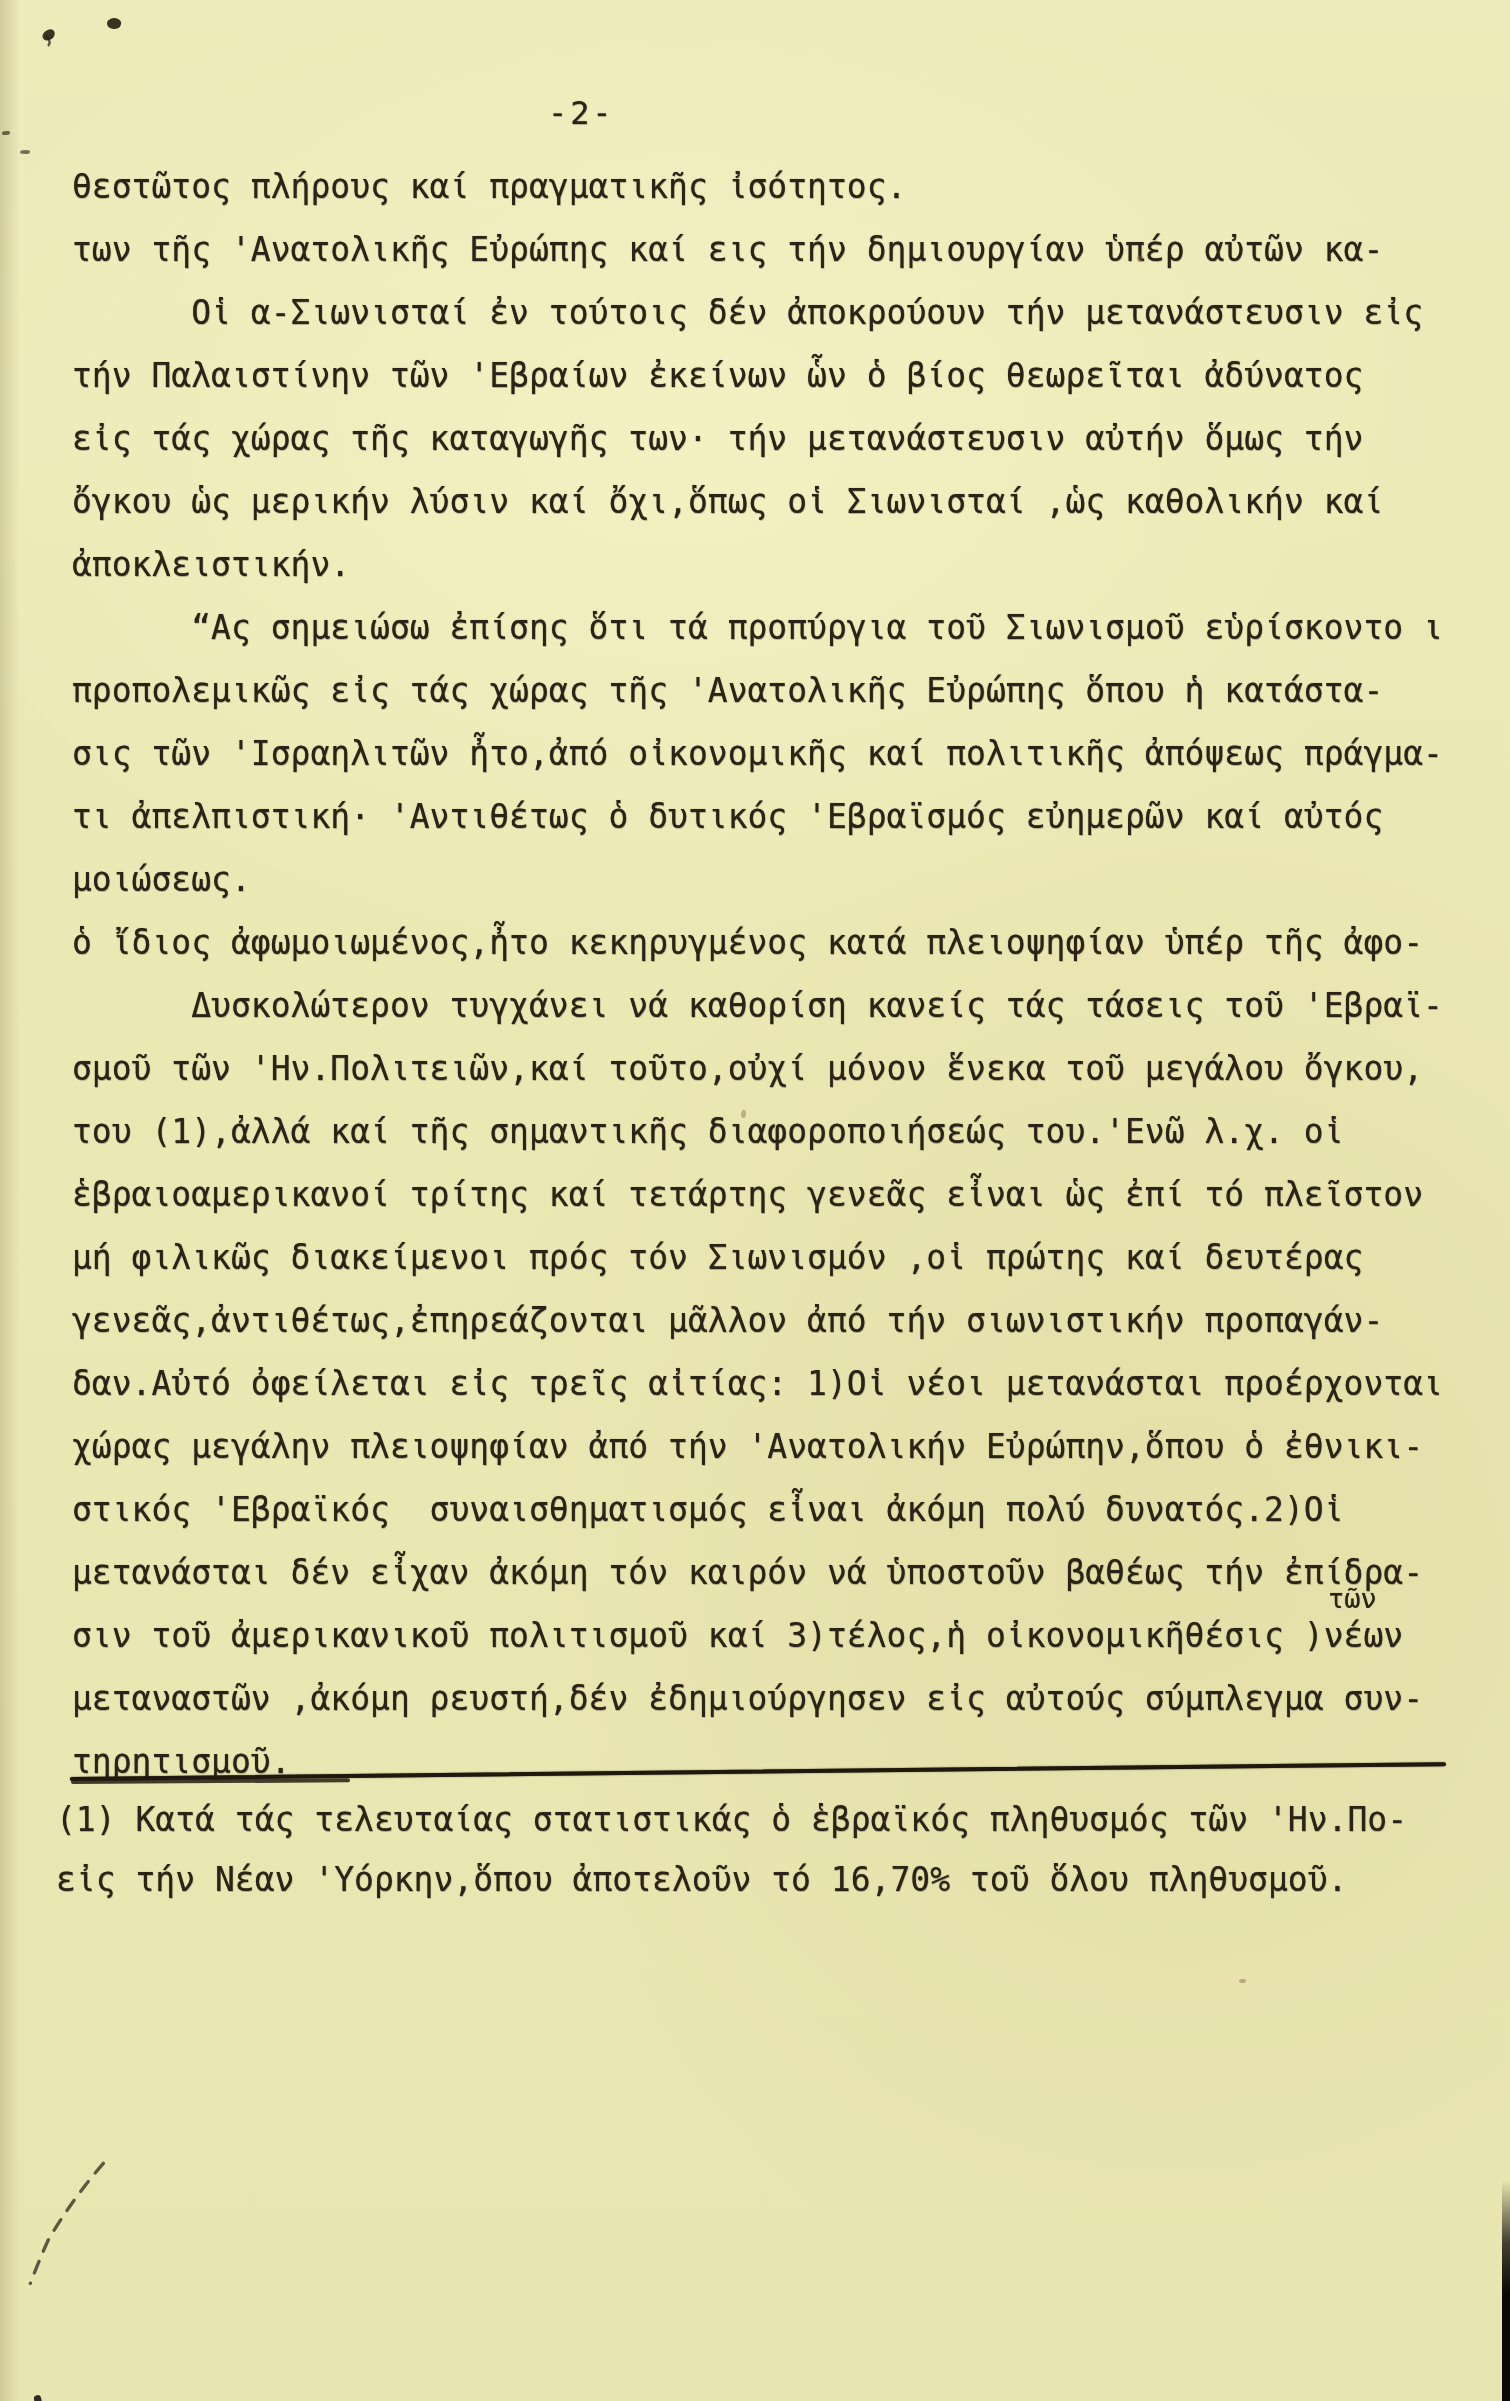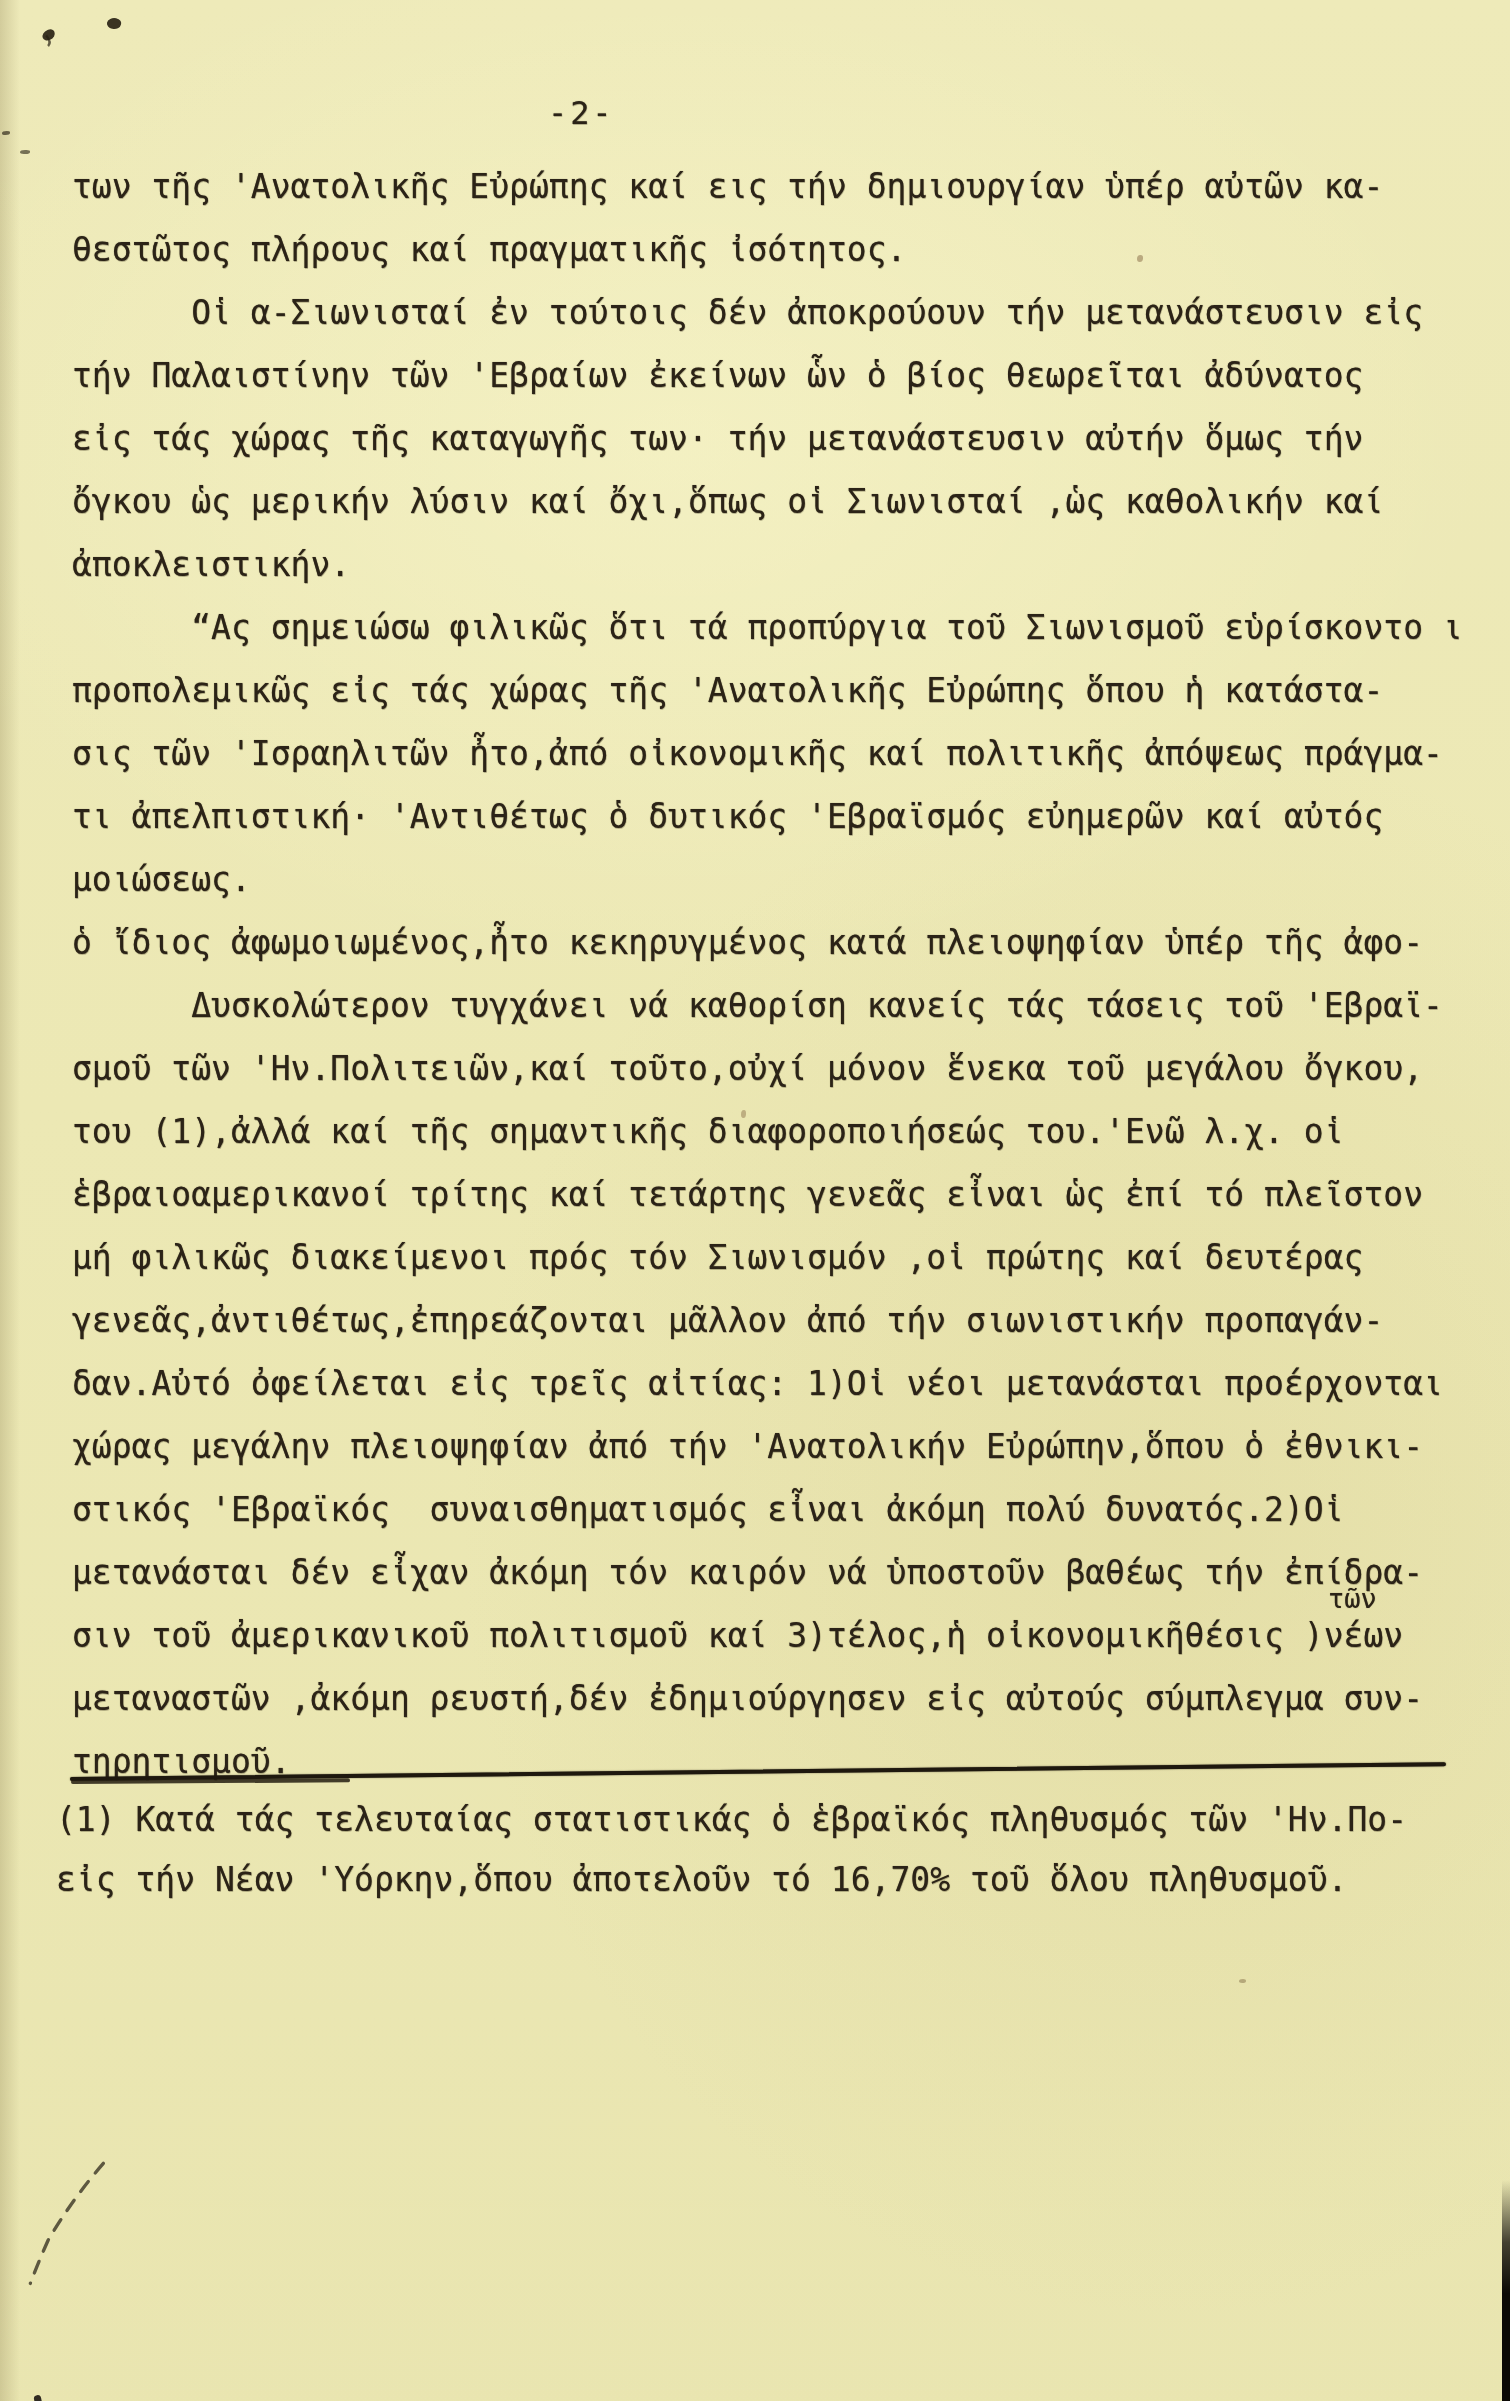--- a/index.html
+++ b/index.html
@@ -113,28 +113,28 @@
   .speck.s7 { left: 1239px; top: 1979px; width: 6.7px; height: 3.8px; opacity: 0.4; background:#6b532f; }
 </style>
 </head>
 <body>
 
 <div class="page">
 
   <div class="page-number typed">-2-</div>
 
   <div class="body-block typed" id="body-lines">
+      <div class="tline">θεστῶτος πλήρους καί πραγματικῆς ἰσότητος.</div>
       <div class="tline">των τῆς 'Ανατολικῆς Εὐρώπης καί εις τήν δημιουργίαν ὑπέρ αὐτῶν κα-</div>
-      <div class="tline">θεστῶτος πλήρους καί πραγματικῆς ἰσότητος.</div>
       <div class="tline">      Οἱ α-Σιωνισταί ἐν τούτοις δέν ἀποκρούουν τήν μετανάστευσιν εἰς</div>
       <div class="tline">τήν Παλαιστίνην τῶν 'Εβραίων ἐκείνων ὧν ὁ βίος θεωρεῖται ἀδύνατος</div>
       <div class="tline">εἰς τάς χώρας τῆς καταγωγῆς των· τήν μετανάστευσιν αὐτήν ὅμως τήν</div>
       <div class="tline">ὄγκου ὡς μερικήν λύσιν καί ὄχι,ὅπως οἱ Σιωνισταί ,ὡς καθολικήν καί</div>
       <div class="tline">ἀποκλειστικήν.</div>
-      <div class="tline">      “Ας σημειώσω φιλικῶς ὅτι τά προπύργια τοῦ Σιωνισμοῦ εὑρίσκοντο ι</div>
+      <div class="tline">      “Ας σημειώσω ἐπίσης ὅτι τά προπύργια τοῦ Σιωνισμοῦ εὑρίσκοντο ι</div>
       <div class="tline">προπολεμικῶς εἰς τάς χώρας τῆς 'Ανατολικῆς Εὐρώπης ὅπου ἡ κατάστα-</div>
       <div class="tline">σις τῶν 'Ισραηλιτῶν ἦτο,ἀπό οἰκονομικῆς καί πολιτικῆς ἀπόψεως πράγμα-</div>
       <div class="tline">τι ἀπελπιστική· 'Αντιθέτως ὁ δυτικός 'Εβραϊσμός εὐημερῶν καί αὐτός</div>
       <div class="tline">μοιώσεως.</div>
       <div class="tline">ὁ ἴδιος ἀφωμοιωμένος,ἦτο κεκηρυγμένος κατά πλειοψηφίαν ὑπέρ τῆς ἀφο-</div>
       <div class="tline">      Δυσκολώτερον τυγχάνει νά καθορίση κανείς τάς τάσεις τοῦ 'Εβραϊ-</div>
       <div class="tline">σμοῦ τῶν 'Ην.Πολιτειῶν,καί τοῦτο,οὐχί μόνον ἕνεκα τοῦ μεγάλου ὄγκου,</div>
       <div class="tline">του (1),ἀλλά καί τῆς σημαντικῆς διαφοροποιήσεώς του.'Ενῶ λ.χ. οἱ</div>
       <div class="tline">ἑβραιοαμερικανοί τρίτης καί τετάρτης γενεᾶς εἶναι ὡς ἐπί τό πλεῖστον</div>
       <div class="tline">μή φιλικῶς διακείμενοι πρός τόν Σιωνισμόν ,οἱ πρώτης καί δευτέρας</div>

